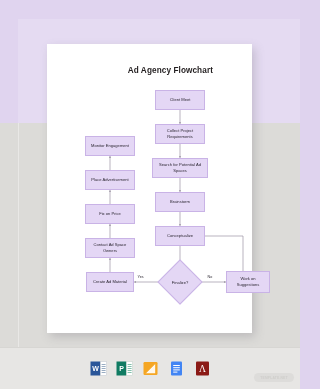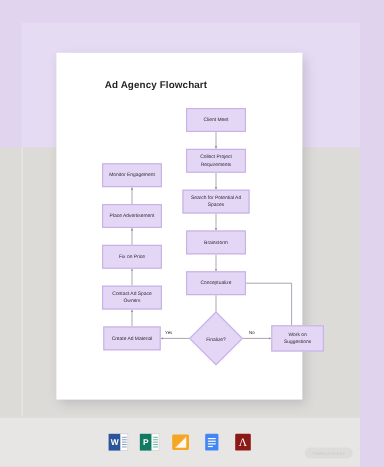--- a/index.html
+++ b/index.html
@@ -36,21 +36,21 @@
   }
 
   
   #page{
     position:absolute;left:47px;top:44px;width:205px;height:289px;
     background:#ffffff;
     box-shadow:3px 4px 9px rgba(120,115,125,.30);
   }
   #page-title{
     position:absolute;left:0;top:22px;width:166px;
-    text-align:center;
+    text-align:right;
     font-size:8.2px;font-weight:bold;color:#231f20;
     letter-spacing:.1px;
   }
 
   
   #flow{
     position:absolute;left:0;top:0;width:205px;height:289px;
   }
   .node{
     position:absolute;

